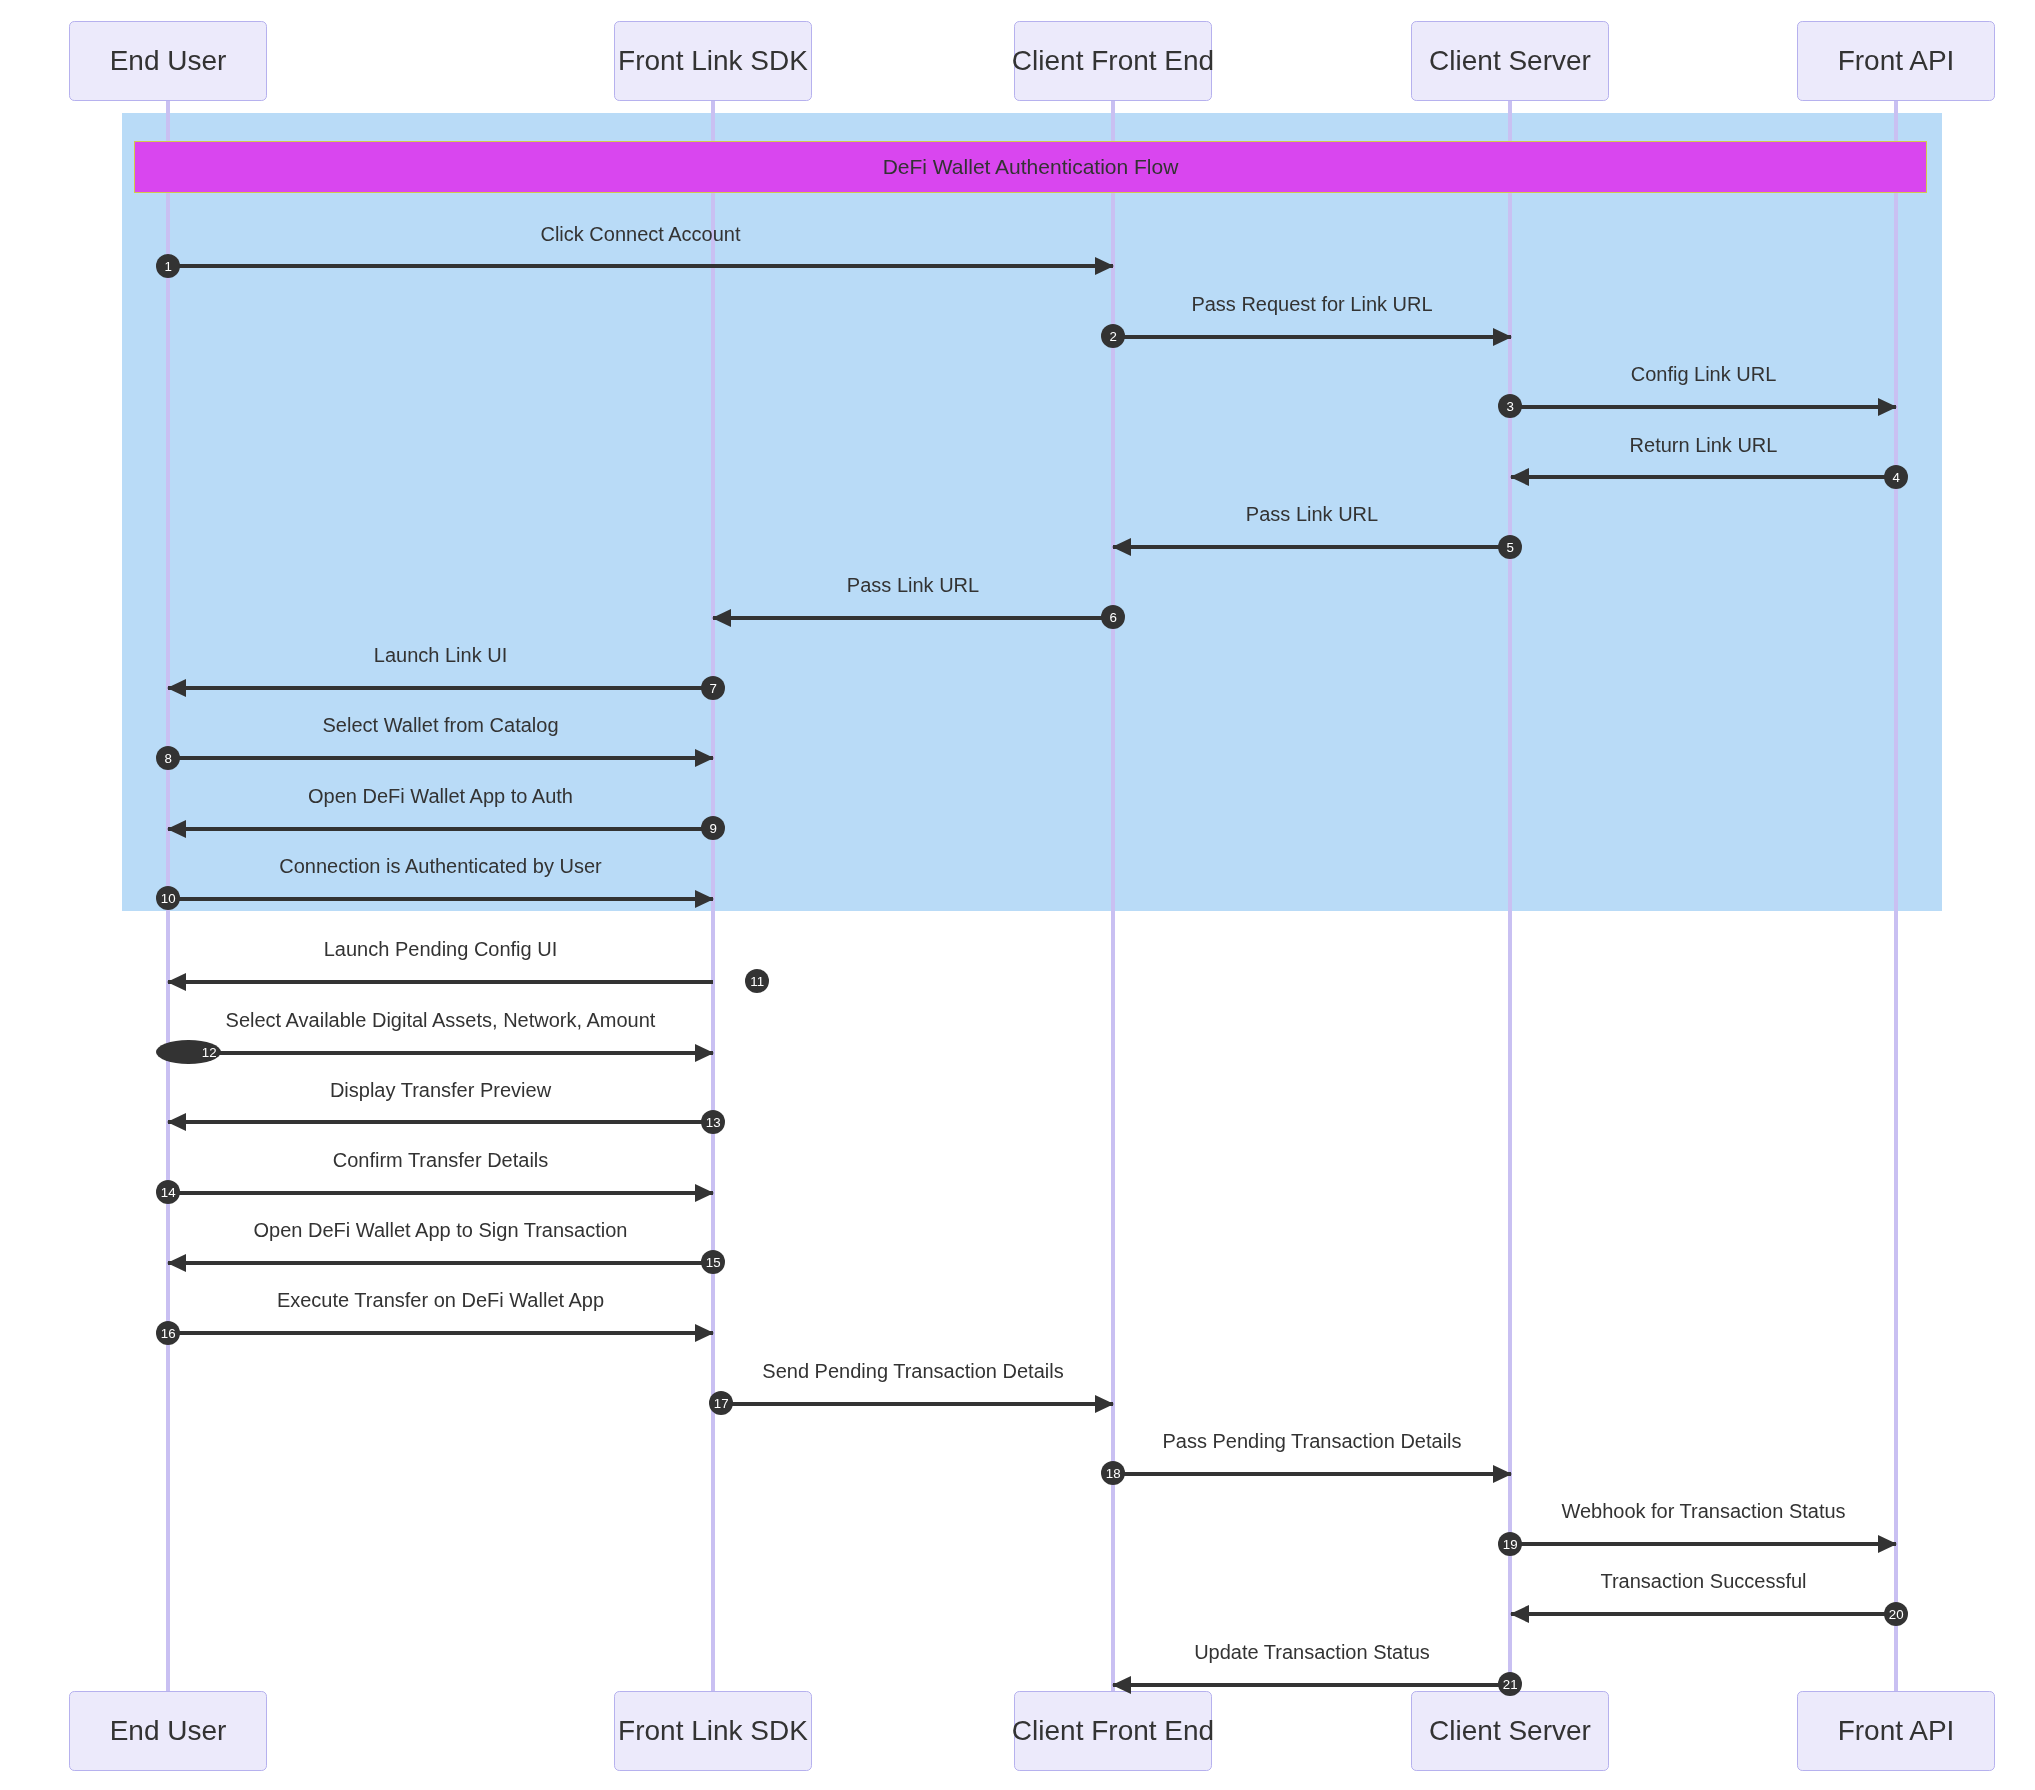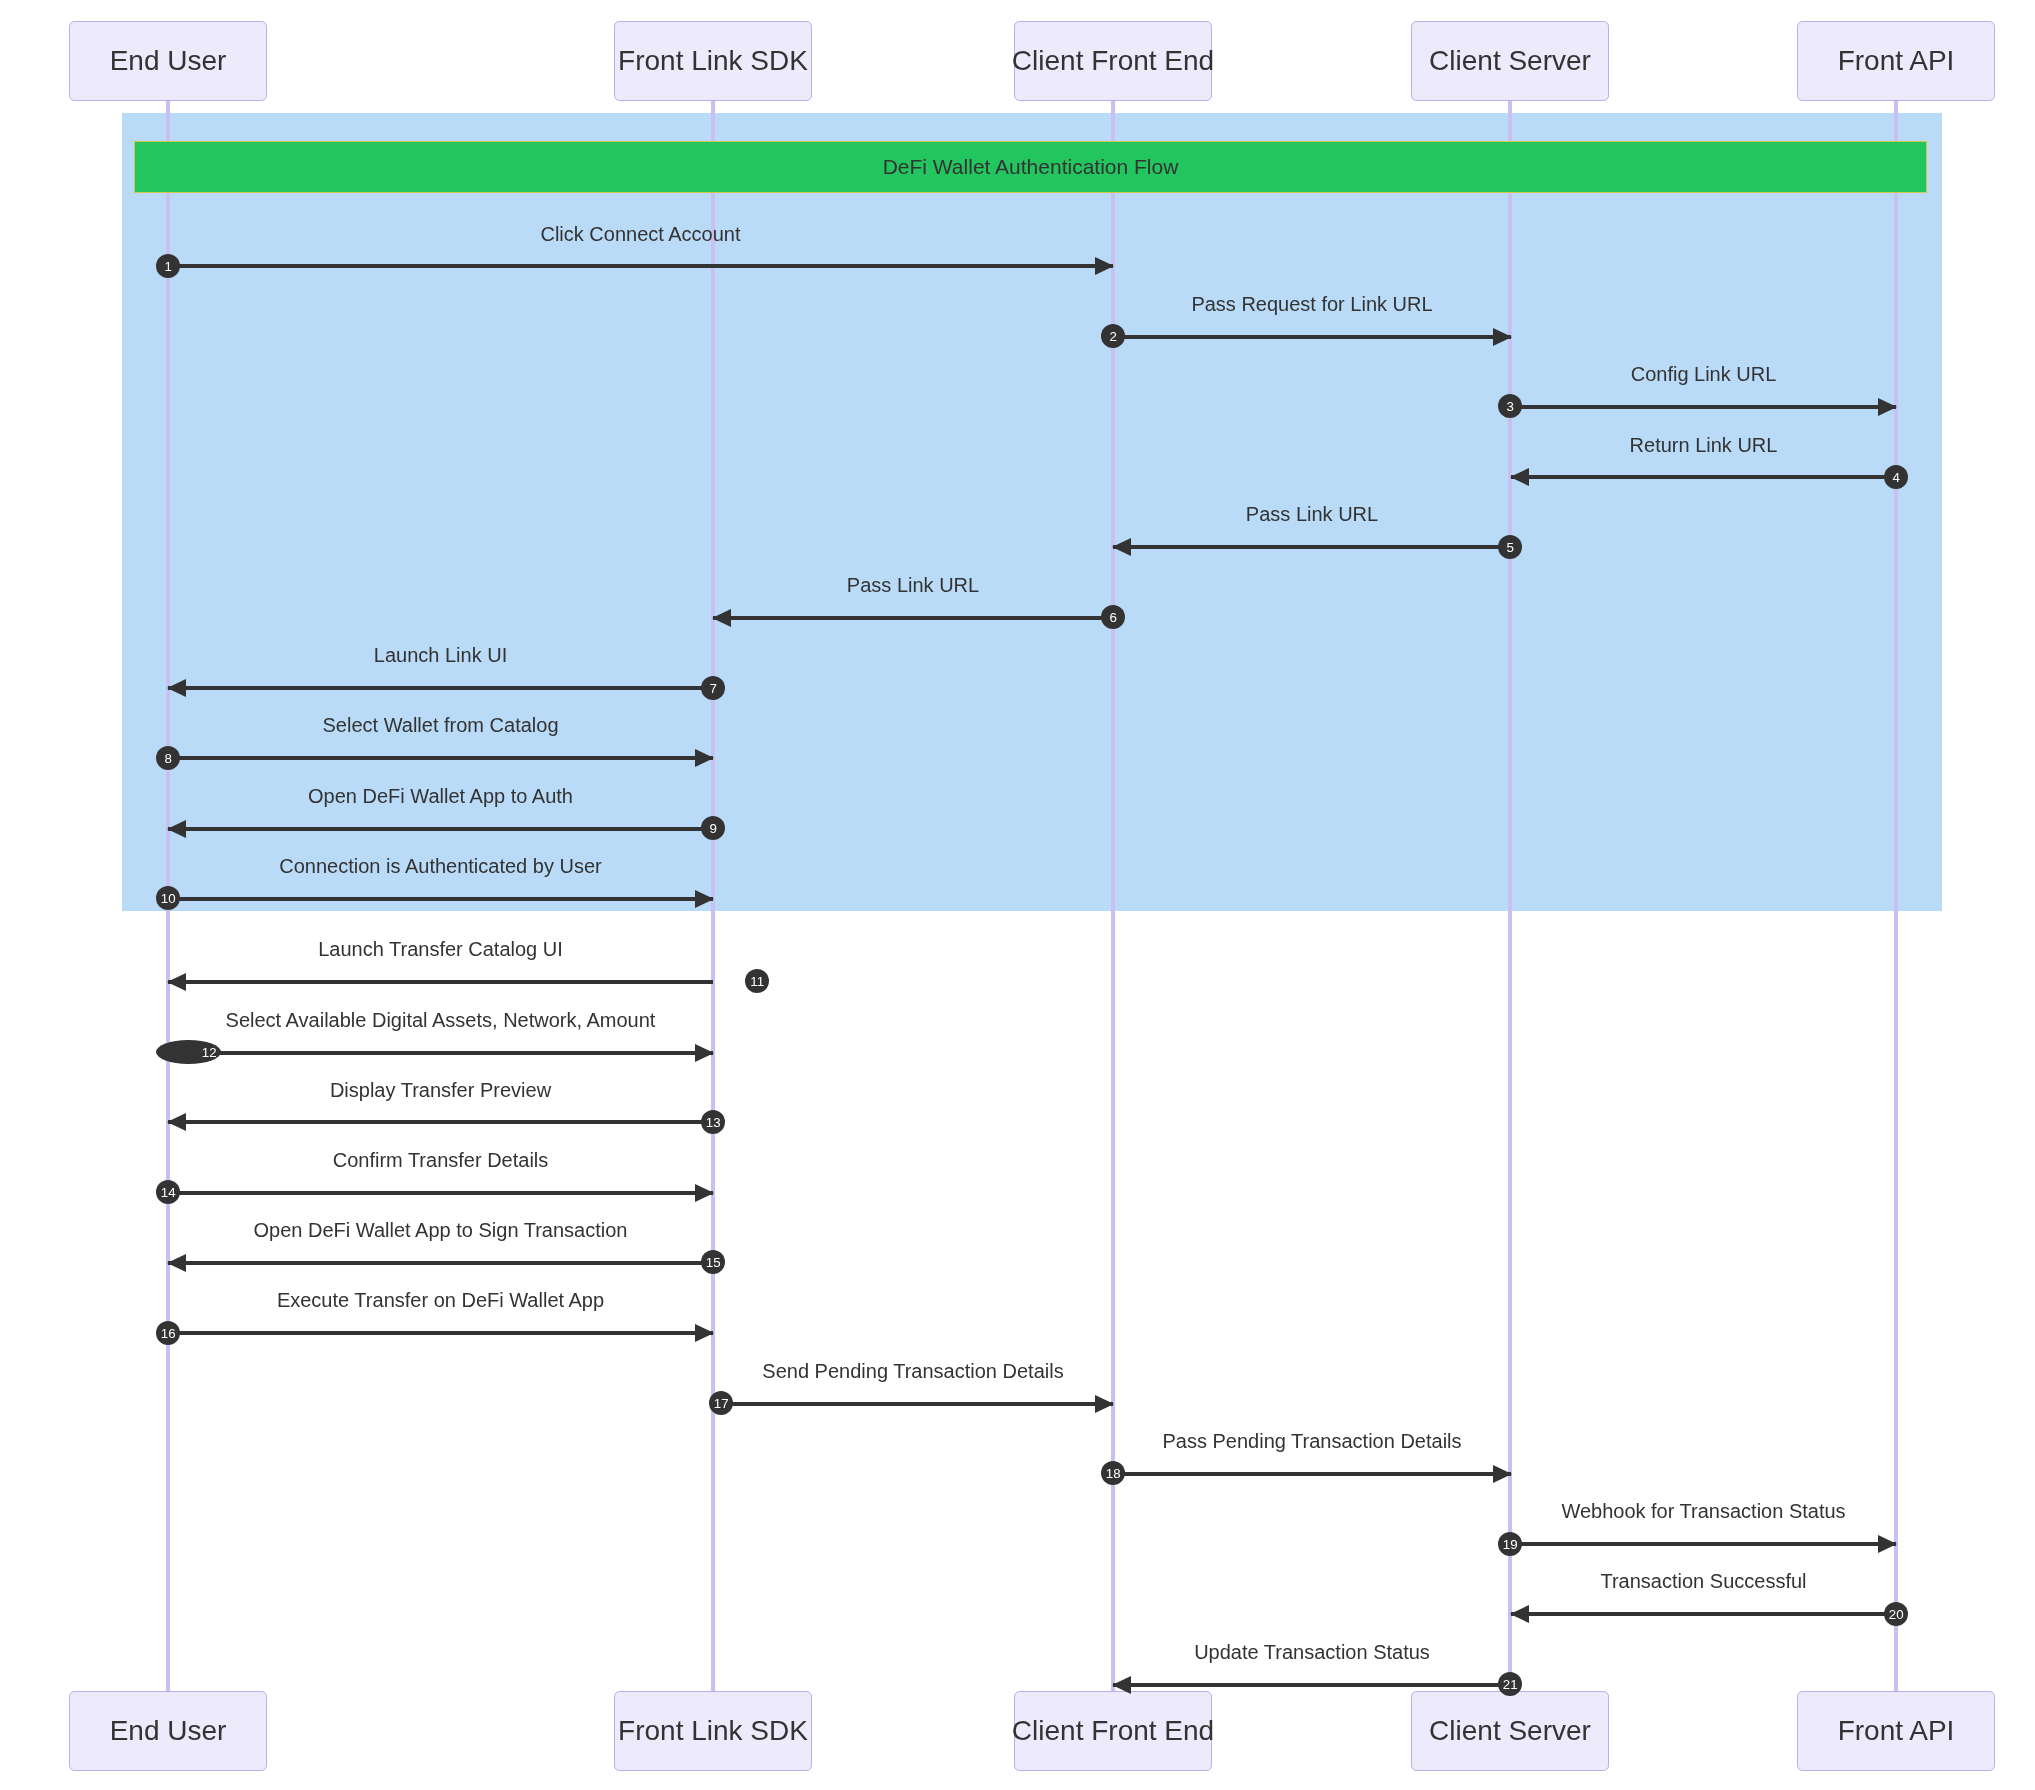--- a/index.html
+++ b/index.html
@@ -27,21 +27,21 @@
     top: 101px;
     width: 4.2px;
     height: 1590px;
     background: #c9c0f2;
     z-index: 2;
   }
   .section-banner {
     position: absolute;
     left: 134px; top: 141px;
     width: 1793px; height: 52px;
-    background: #22c55e;
+    background: #d946ef;
     border: 1.6px solid #d2c84e;
     box-sizing: border-box;
     display: flex;
     align-items: center;
     justify-content: center;
     z-index: 3;
   }
   .section-banner .banner-text {
     font-size: 21px;
     color: #333333;
@@ -198,21 +198,21 @@
     <div class="msg-label" style="left: 168px; width: 545px; top: 784px;">Open DeFi Wallet App to Auth</div>
     <div class="msg-line" style="left: 168px; width: 545px; top: 827px;">
       <div class="arrowhead left"></div>
     </div>
     <div class="msg-num" style="left: 701px; top: 816px;">9</div>
     <div class="msg-label" style="left: 168px; width: 545px; top: 854px;">Connection is Authenticated by User</div>
     <div class="msg-line" style="left: 168px; width: 545px; top: 897px;">
       <div class="arrowhead right"></div>
     </div>
     <div class="msg-num" style="left: 156px; top: 886px;">10</div>
-    <div class="msg-label" style="left: 168px; width: 545px; top: 937px;">Launch Transfer Catalog UI</div>
+    <div class="msg-label" style="left: 168px; width: 545px; top: 937px;">Launch Pending Config UI</div>
     <div class="msg-line" style="left: 168px; width: 545px; top: 980px;">
       <div class="arrowhead left"></div>
     </div>
     <div class="msg-num" style="left: 701px; top: 969px; margin-left: 44px;">11</div>
     <div class="msg-label" style="left: 168px; width: 545px; top: 1008px;">Select Available Digital Assets, Network, Amount</div>
     <div class="msg-line" style="left: 168px; width: 545px; top: 1051px;">
       <div class="arrowhead right"></div>
     </div>
     <div class="msg-num" style="left: 156px; top: 1040px; padding-left: 41px;">12</div>
     <div class="msg-label" style="left: 168px; width: 545px; top: 1078px;">Display Transfer Preview</div>

